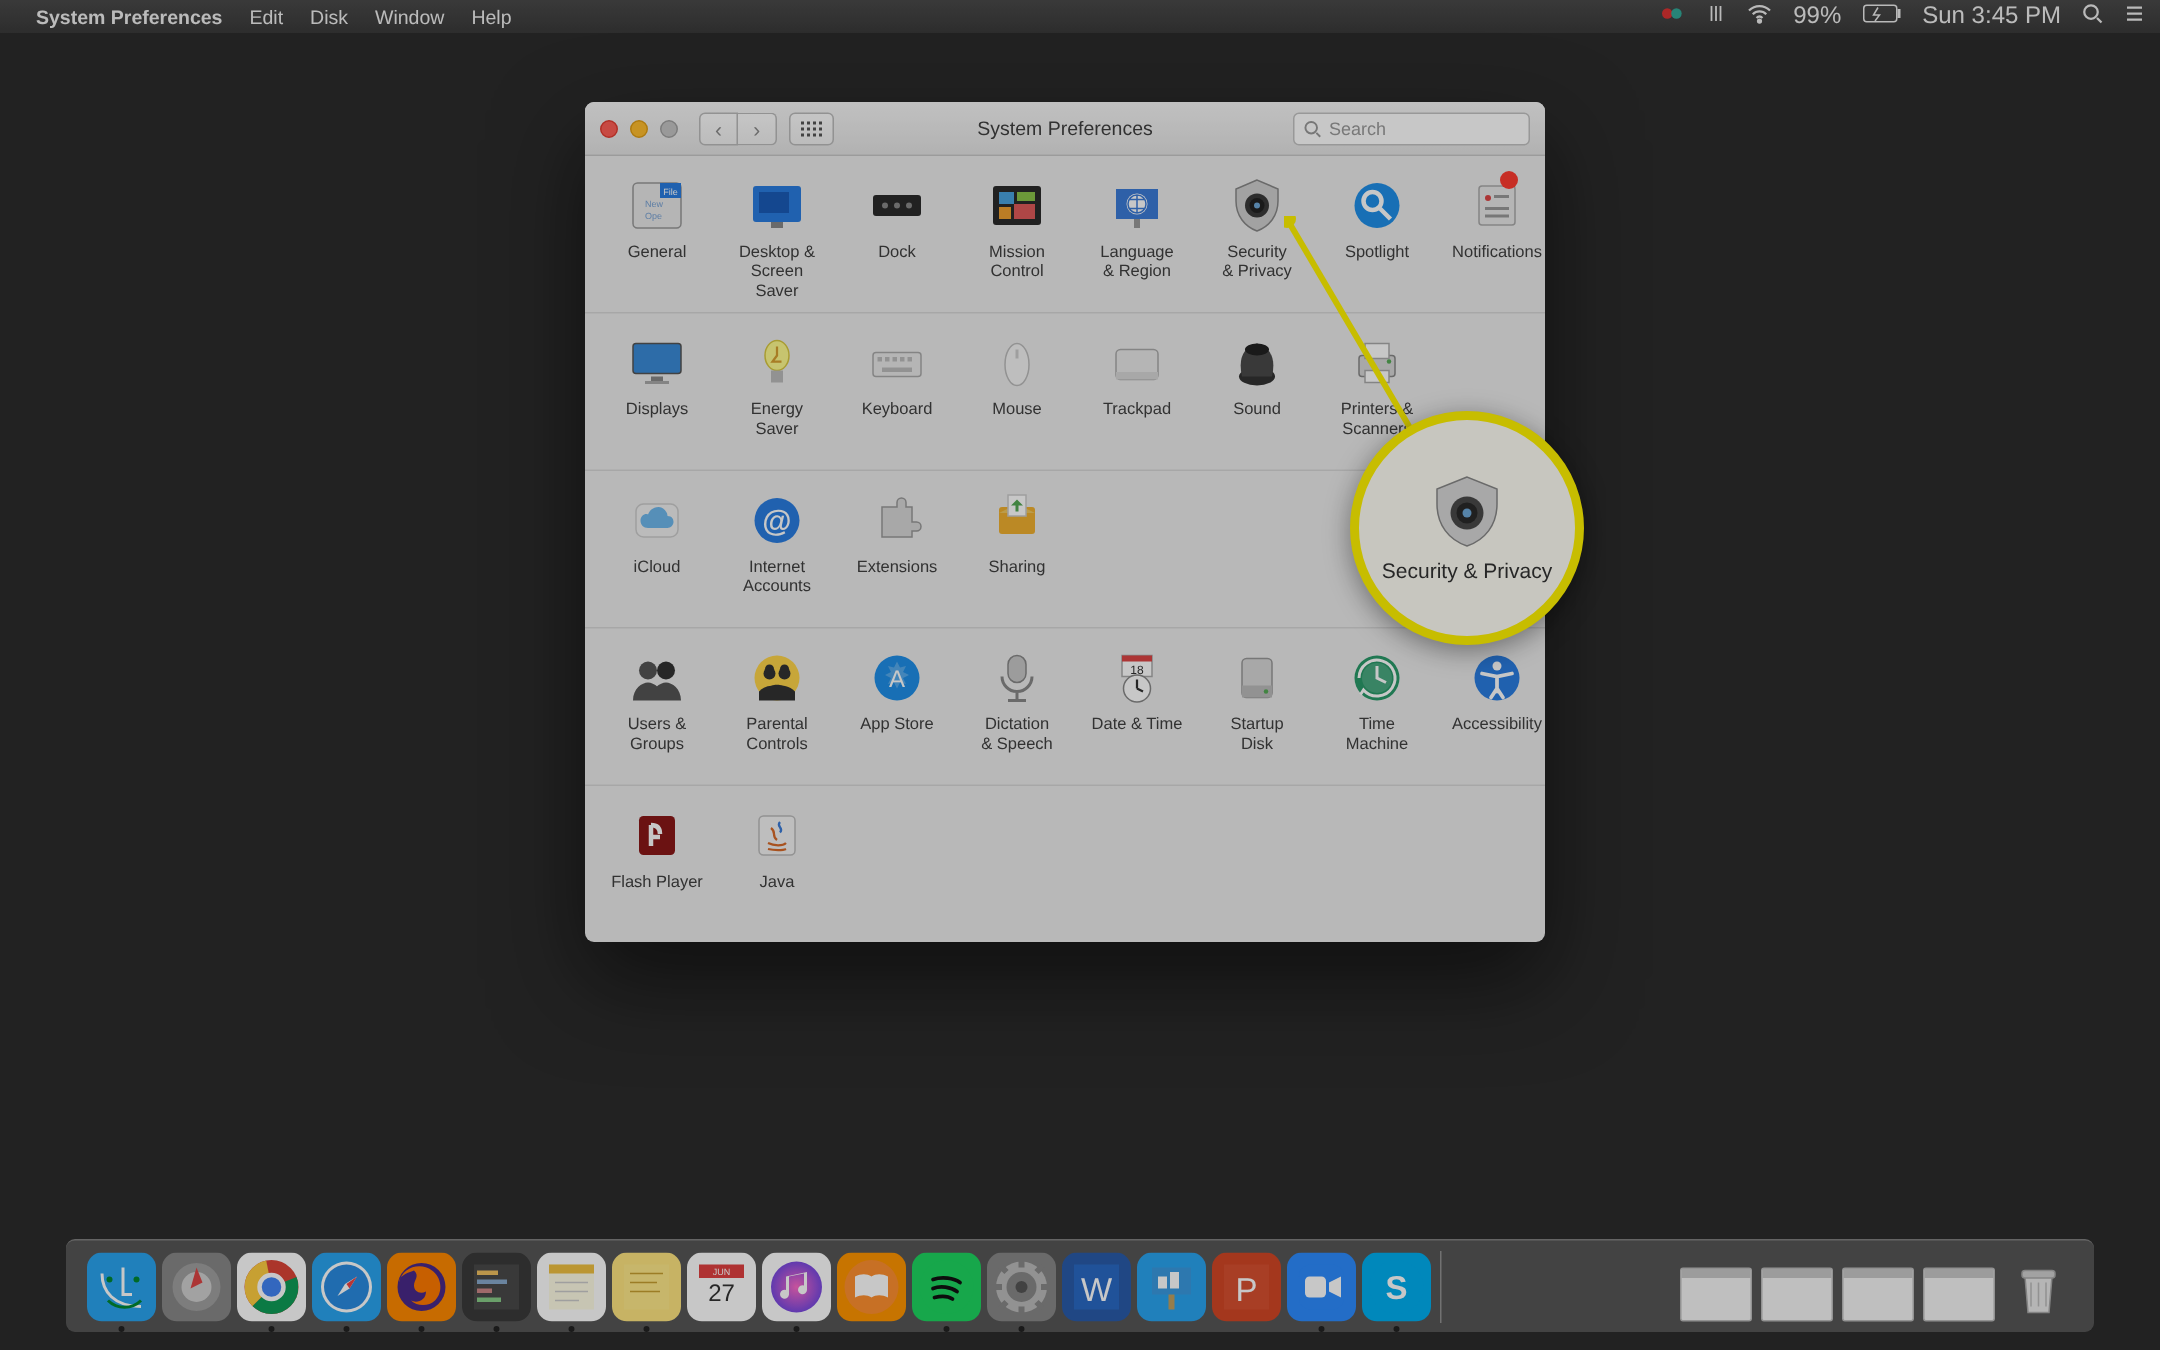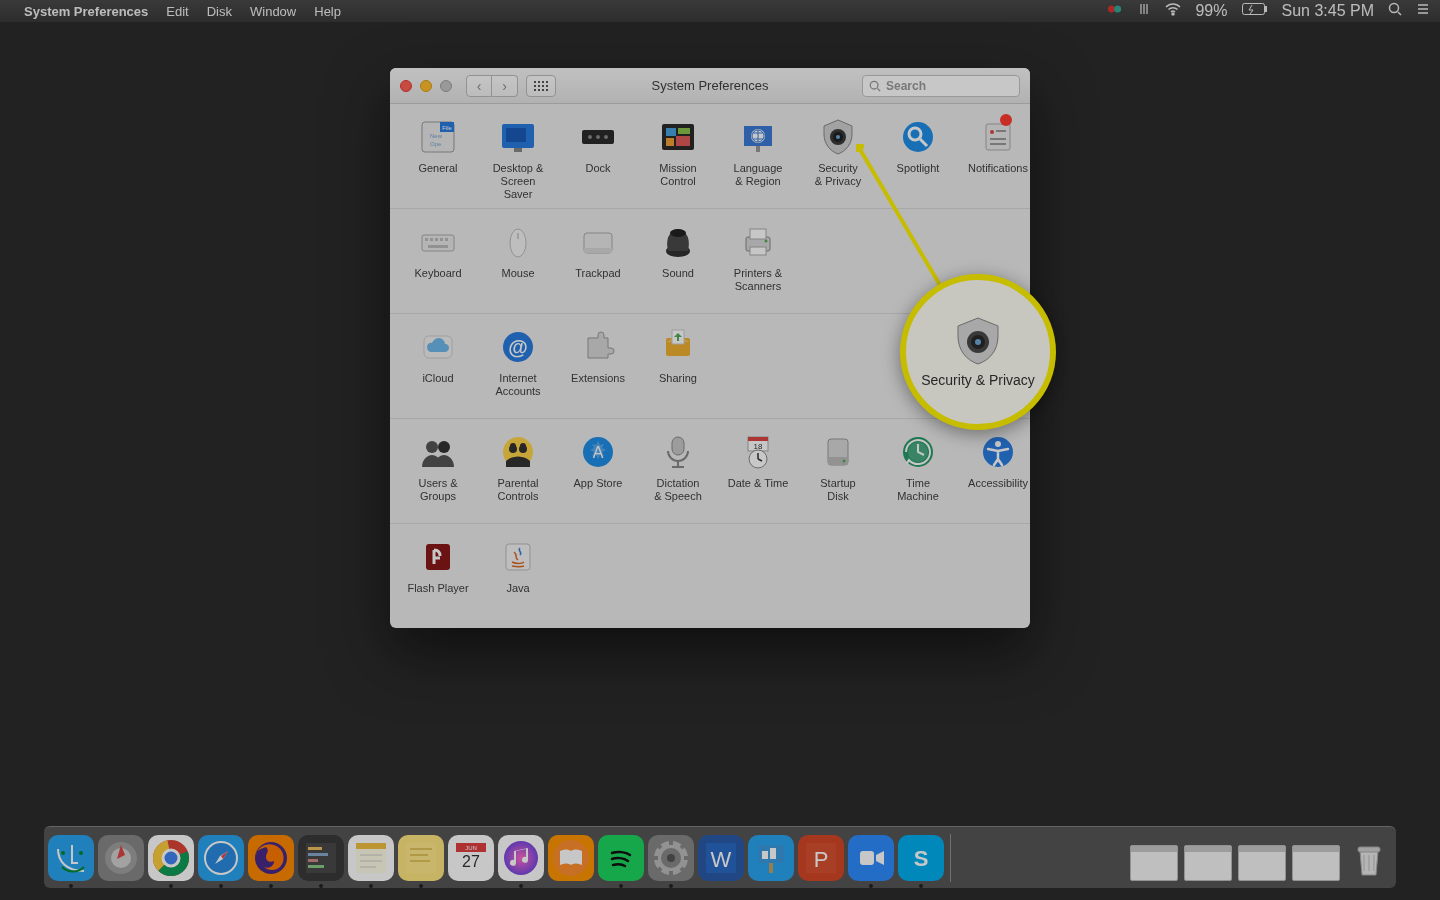--- a/index.html
+++ b/index.html
@@ -22,38 +22,38 @@
 .tl-red { background: #ff5f57; border: .5px solid #e33e32;}
 .tl-yel { background: #ffbd2e; border: .5px solid #e09e15;}
 .tl-grn { background: #c5c5c5; border: .5px solid #a0a0a0;}
 .navbtns { display: flex; margin-left: 14px; }
 .navbtn { width: 26px; height: 22px; background: linear-gradient(#fdfdfd,#f1f1f1); border: 1px solid #bcbcbc; display: flex; align-items: center; justify-content: center; color: #8a8a8a; font-size: 14px;}
 .navbtn:first-child{border-radius:4px 0 0 4px;} .navbtn:last-child{border-radius:0 4px 4px 0; border-left:none;}
 .gridbtn { width: 30px; height: 22px; margin-left: 8px; background: linear-gradient(#fdfdfd,#f1f1f1); border: 1px solid #bcbcbc; border-radius: 4px; display:flex;align-items:center;justify-content:center;}
 .gridbtn .dots{display:grid;grid-template-columns:repeat(4,2px);grid-template-rows:repeat(3,2px);gap:2px;}
 .gridbtn .dots span{width:2px;height:2px;background:#555;}
 .wtitle { position: absolute; left: 0; right: 0; text-align: center; font-size: 13px; color: #3f3f3f; pointer-events:none;}
-.searchbox { margin-left: auto; margin-right: 10px; width: 158px; height: 22px; background: #fff; border: 1px solid #c3c3c3; border-radius: 4px; display: flex; align-items: center; padding: 0 6px; color: #9b9b9b; font-size: 12px; gap: 5px; font-weight: bold;}
+.searchbox { margin-left: auto; margin-right: 10px; width: 158px; height: 22px; background: #fff; border: 1px solid #c3c3c3; border-radius: 4px; display: flex; align-items: center; padding: 0 6px; color: #9b9b9b; font-size: 12px; gap: 5px;}
 .searchbox svg { width: 12px; height: 12px; }
 
 .panel { display: grid; grid-template-columns: repeat(8, 1fr); }
 .cell { height: 104px; display: flex; flex-direction: column; align-items: center; justify-content: flex-start; padding-top: 14px; cursor: default; position: relative; margin-left: 16px;}
 .icon { width: 40px; height: 38px; display:flex; align-items:center; justify-content:center; margin-bottom: 6px;}
 .cell .lbl { font-size: 11px; color: #404040; text-align: center; line-height: 13px; white-space: pre-line; max-width: 72px;}
 .sep { grid-column: 1 / -1; height: 1px; background: #d7d7d7;}
 .badge-red { position:absolute; top:10px; right:18px; width:12px; height:12px; background:#ff3b30; border-radius:50%;}
 
 
 .callout { position: absolute; left: 900px; top: 274px; width: 156px; height: 156px; border-radius: 50%; background: #fffef5; border: 6px solid #fff200; display:flex; flex-direction:column; align-items:center; justify-content:center; box-shadow: 0 4px 18px rgba(0,0,0,.4);}
 .callout .icon{ width:56px;height:50px; margin-bottom:6px;}
 .callout .lbl{font-size:14px;color:#333;text-align:center;line-height:17px;}
 .callline { position:absolute; left:856px; top:144px; width:110px; height:150px; pointer-events:none;}
 
 
-.dock { position:absolute; left:44px; right:44px; bottom:12px; height:62px; background: rgba(200,200,200,.28); border-radius:6px; border-top:1px solid rgba(255,255,255,.25); display:flex; align-items:center; padding:0 4px; backdrop-filter: blur(2px);}
+.dock { position:absolute; left:44px; right:44px; bottom:12px; height:62px; background: rgba(200,200,200,.28); border-radius:6px; border-top:1px solid rgba(255,255,255,.25); display:flex; align-items:center; padding:0 14px; backdrop-filter: blur(2px);}
 .dockitems{display:flex;gap:4px;align-items:flex-end;}
 .dockico{width:46px;height:46px;border-radius:10px;display:flex;align-items:center;justify-content:center;position:relative;}
 .dockico .dot{position:absolute;bottom:-7px;left:50%;transform:translateX(-50%);width:4px;height:4px;background:#222;border-radius:50%;}
 .docksep{width:1px;height:48px;background:rgba(255,255,255,.35);margin:0 6px;}
 .dockright{margin-left:auto;display:flex;gap:6px;align-items:flex-end;}
 .dockmini{width:48px;height:36px;background:#f5f5f5;border:1px solid #bbb;border-radius:2px;position:relative;}
 .dockmini::before{content:'';position:absolute;top:0;left:0;right:0;height:6px;background:#c8c8c8;}
 
 
 .dim{position:absolute;inset:0;background:rgba(0,0,0,.22);pointer-events:none;}
@@ -238,20 +238,42 @@
             <rect x="12" y="25" width="16" height="2" fill="#999"></rect>
           </svg>
         </div>
         <div class="lbl">Notifications</div>
         <div class="badge-red"></div>
       </div>
       <div class="sep"></div>
       <div class="cell rowbg-b">
         <div class="icon">
           <svg viewBox="0 0 40 38">
+            <rect x="4" y="6" width="32" height="20" rx="2" fill="#3a8bd8"></rect>
+            <rect x="4" y="6" width="32" height="20" rx="2" fill="none" stroke="#555"></rect>
+            <rect x="16" y="28" width="8" height="3" fill="#888"></rect>
+            <rect x="12" y="31" width="16" height="2" fill="#aaa"></rect>
+          </svg>
+        </div>
+        <div class="lbl">Displays</div>
+      </div>
+      <div class="cell rowbg-b">
+        <div class="icon">
+          <svg viewBox="0 0 40 38">
+            <ellipse cx="20" cy="14" rx="8" ry="10" fill="#fffb8f" stroke="#d8c840"></ellipse>
+            <rect x="16" y="24" width="8" height="8" fill="#bbb"></rect>
+            <path d="M20 8v6l-3 4h6" fill="none" stroke="#d8a030" stroke-width="1.5"></path>
+          </svg>
+        </div>
+        <div class="lbl">Energy
+Saver</div>
+      </div>
+      <div class="cell rowbg-b">
+        <div class="icon">
+          <svg viewBox="0 0 40 38">
             <rect x="4" y="12" width="32" height="16" rx="2" fill="#e8e8e8" stroke="#aaa"></rect>
             <g fill="#bbb">
               <rect x="7" y="15" width="3" height="3"></rect>
               <rect x="12" y="15" width="3" height="3"></rect>
               <rect x="17" y="15" width="3" height="3"></rect>
               <rect x="22" y="15" width="3" height="3"></rect>
               <rect x="27" y="15" width="3" height="3"></rect>
               <rect x="10" y="22" width="20" height="3"></rect>
             </g>
           </svg>

